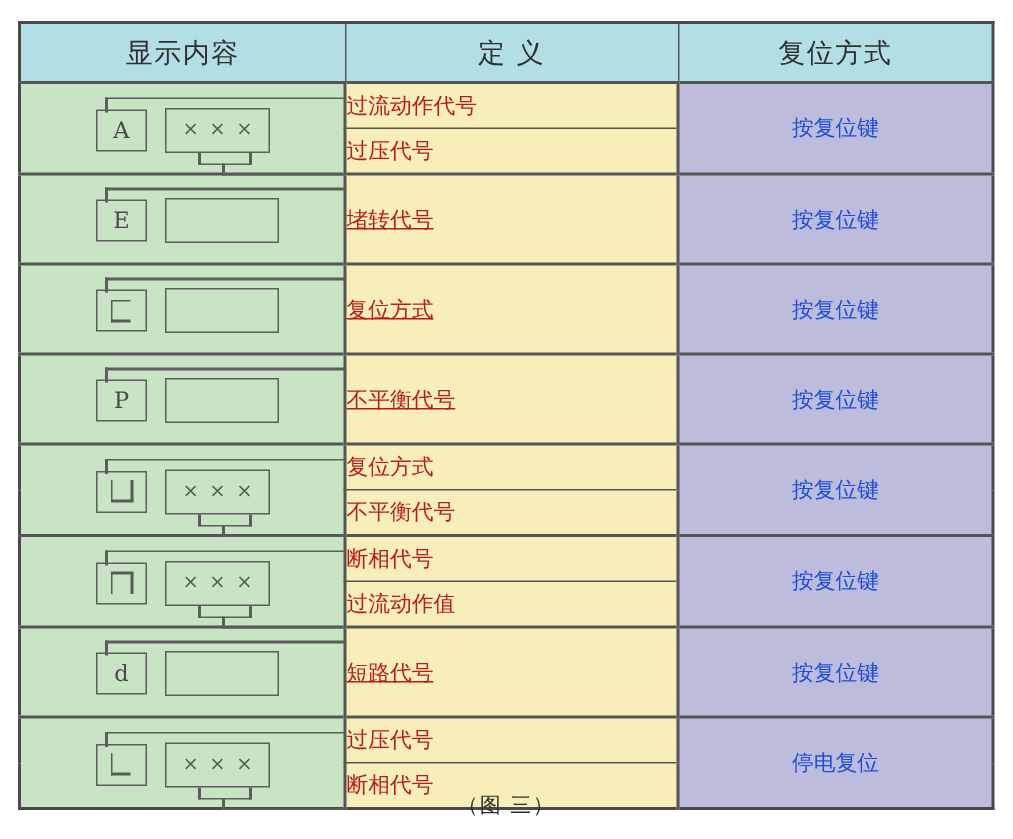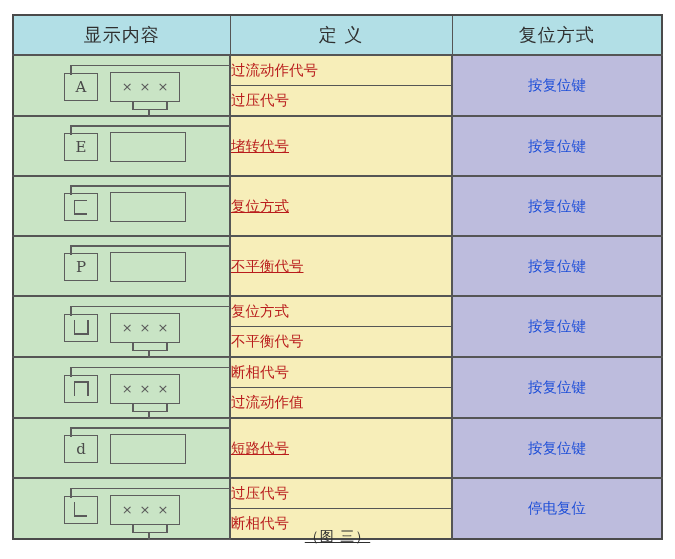--- a/index.html
+++ b/index.html
@@ -140,21 +140,20 @@
 
   .caption{
     position:absolute;
     left:0; top:528px;
     width:675px;
     text-align:center;
     font-size:14px;
     color:#2e2e2e;
     font-family:"DejaVu Serif","Liberation Serif",serif;
     letter-spacing:1px;
-    text-decoration:underline;
   }
 </style>
 </head>
 <body>
 
 <div id="root">
 
   <table class="spec">
     <colgroup>
       <col class="c-display">

